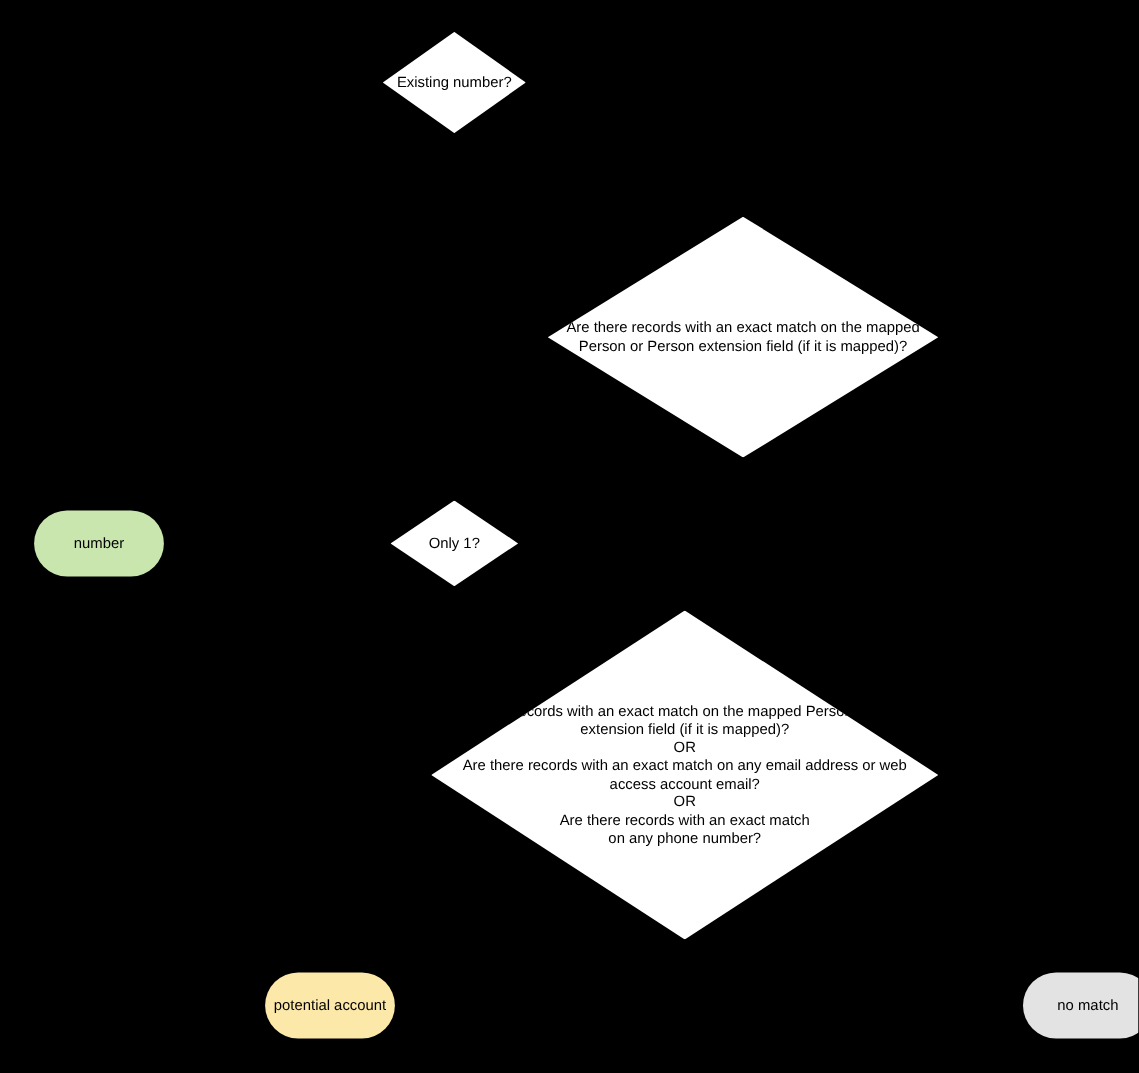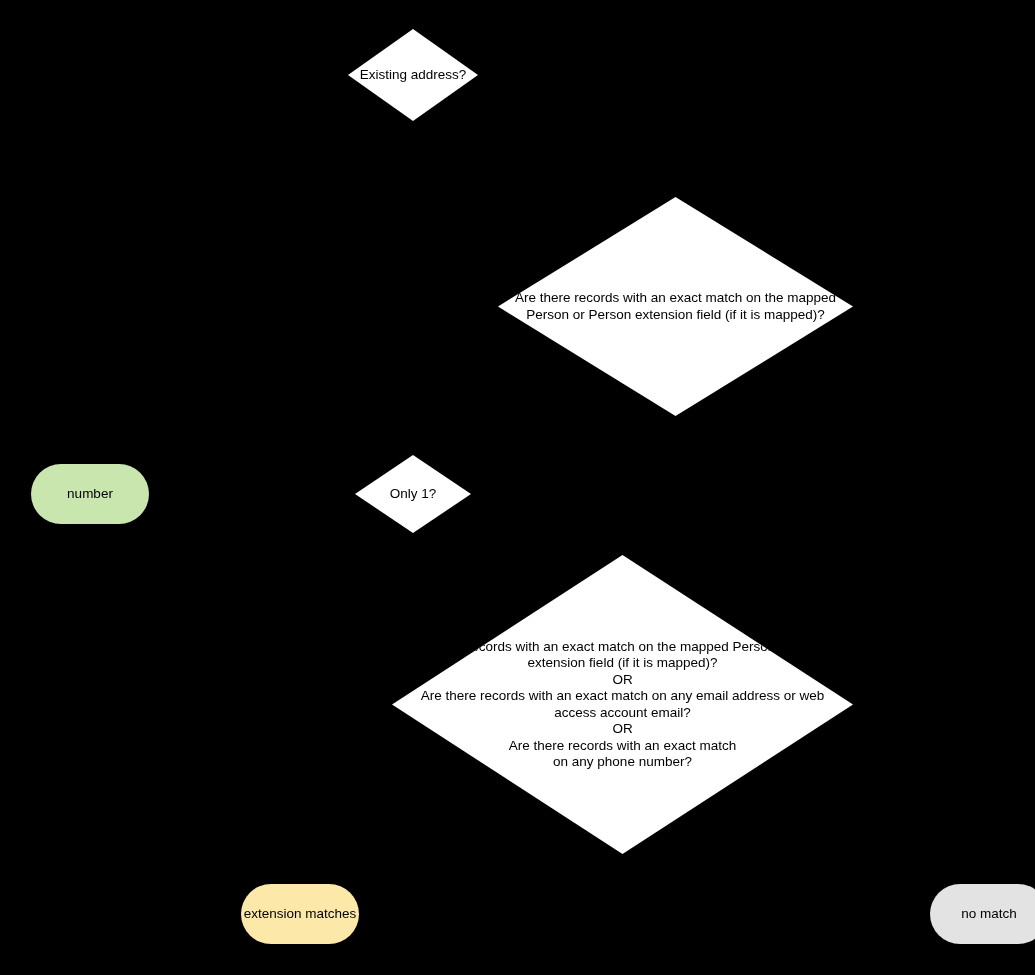--- a/index.html
+++ b/index.html
@@ -85,21 +85,21 @@
   #d-exact-person .dlabel { width: 330px; }
 </style>
 </head>
 <body>
 
 <div id="canvas" style="background: rgb(0, 0, 0);">
 
   <div class="diamond" id="d-existing-contact">
     <div class="shape" style="background: rgb(255, 255, 255);"></div>
     <div class="clipwrap">
-      <div class="dlabel">Existing address?</div>
+      <div class="dlabel">Existing number?</div>
     </div>
   </div>
 
   <div class="diamond" id="d-exact-person">
     <div class="shape" style="background: rgb(255, 255, 255);"></div>
     <div class="clipwrap">
       <div class="dlabel">Are there records with an exact match on the mapped
 Person or Person extension field (if it is mapped)?</div>
     </div>
   </div>
@@ -123,20 +123,20 @@
 Are there records with an exact match
 on any phone number?</div>
     </div>
   </div>
 
   <div class="pill" id="p-match" style="background:#c9e6ae;">
     <span>number</span>
   </div>
 
   <div class="pill" id="p-potential" style="background:#fce8a8;">
-    <span>extension matches</span>
+    <span>potential account</span>
   </div>
 
   <div class="pill" id="p-nomatch" style="background:#e3e3e3;">
     <span>no match</span>
   </div>
 
 </div>
 
 </body></html>

